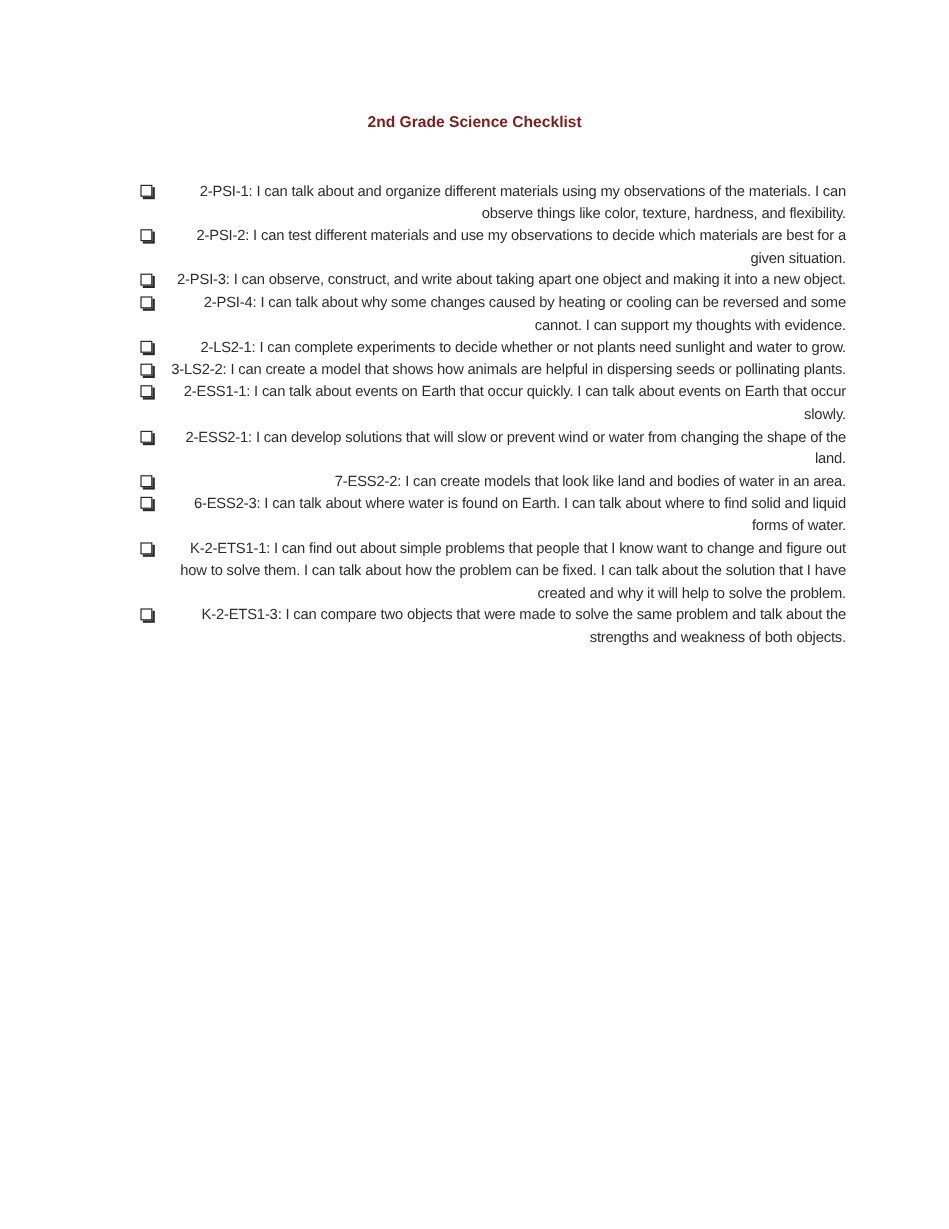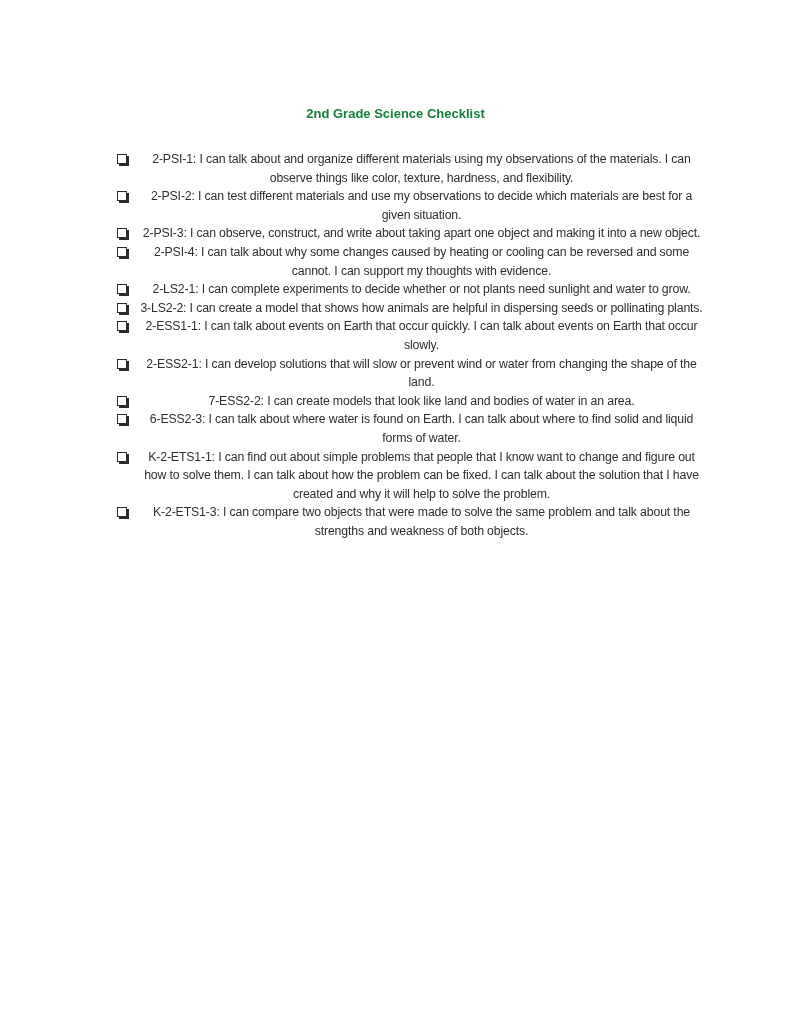--- a/index.html
+++ b/index.html
@@ -15,26 +15,26 @@
     font-family: "Liberation Sans", sans-serif;
     color: #2e2e2e;
     box-sizing: border-box;
     overflow: hidden;
   }
   .doc-title {
     position: absolute;
     top: 94px;
     left: 0;
     right: 0;
-    margin: 12px;
+    margin: 0;
     text-align: center;
     font-size: 13px;
     font-weight: 700;
     letter-spacing: 0;
-    color: #15803d;
+    color: #7f1d1d;
   }
   .checklist {
     position: absolute;
     top: 150px;
     left: 117px;
     width: 592px;
     margin: 0;
     padding: 0;
     list-style: none;
   }
@@ -56,21 +56,21 @@
     border: 1.4px solid #2a2a2a;
     box-shadow: 2px 2px 0 0 #2a2a2a;
   }
   .item-text {
     display: block;
     width: 567px;
     font-size: 12.3px;
     line-height: 18.6px;
     letter-spacing: -0.15px;
     color: #2e2e2e;
-    text-align: center;
+    text-align: right;
   }
 </style>
 </head>
 <body>
 
 <div class="page">
   <h1 class="doc-title">2nd Grade Science Checklist</h1>
   <ul class="checklist">
   <li class="check-item">
     <span class="checkbox-cell">

